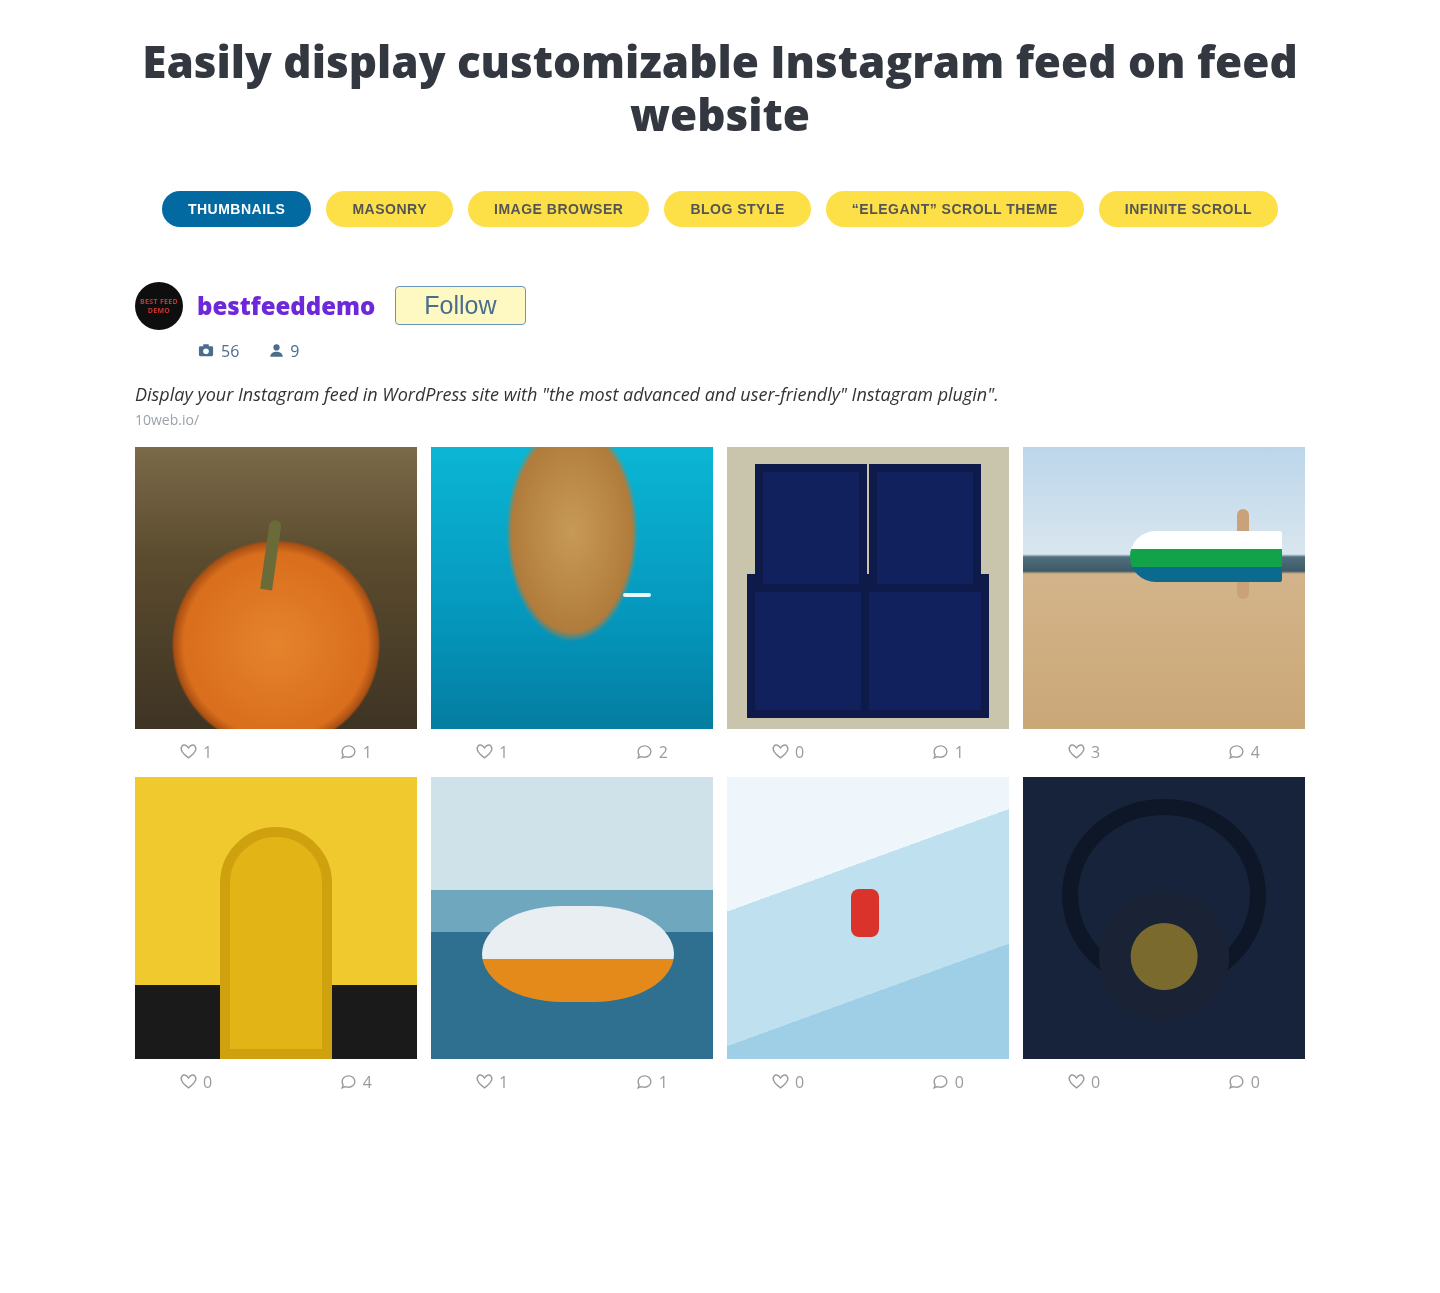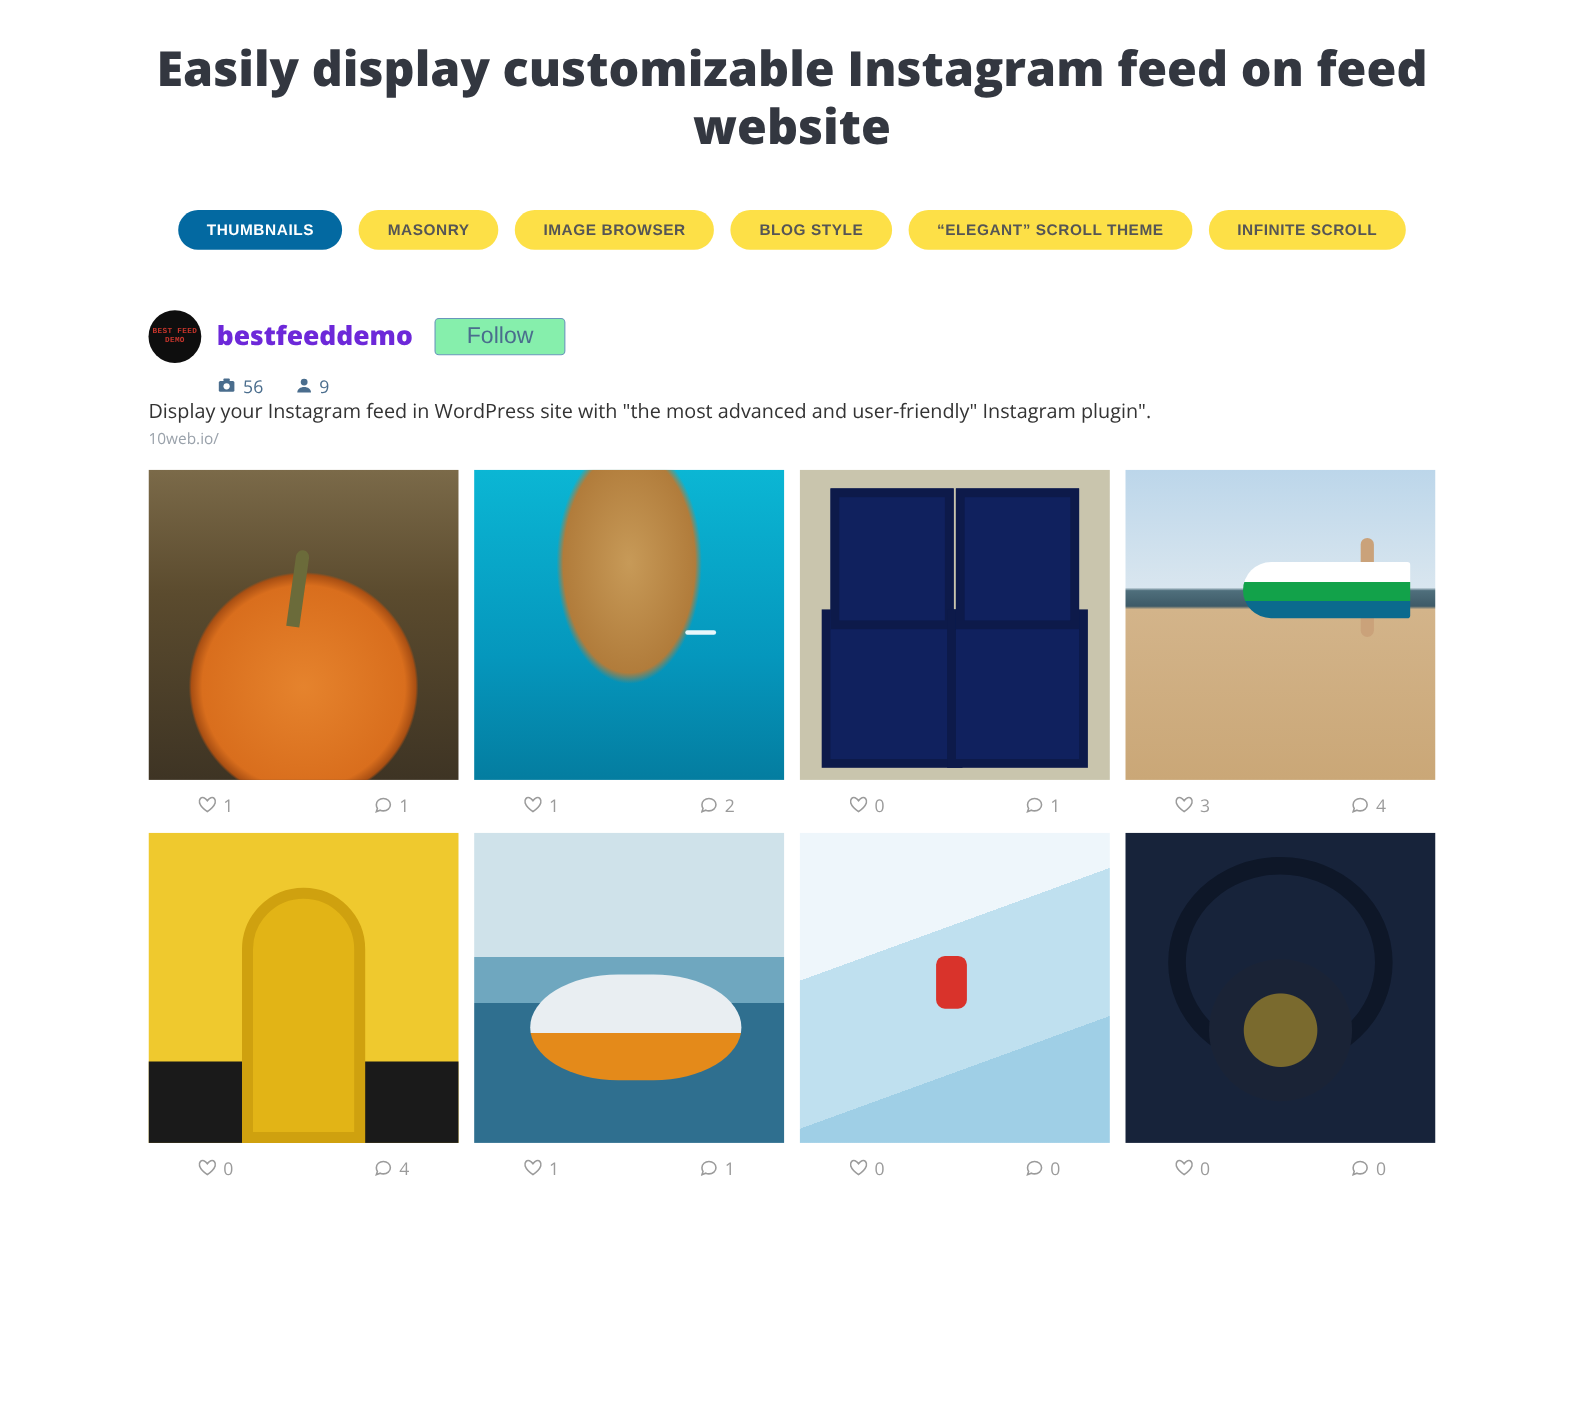--- a/index.html
+++ b/index.html
@@ -63,32 +63,31 @@
     border-radius: 50%;
     background: #0e0e0e;
     display: flex;
     align-items: center;
     justify-content: center;
     color: #c6352c;
     font-size: 7px;
     font-weight: 700;
     letter-spacing: .3px;
     text-align: center;
-    font-family: Liberation Mono, monospace;
   }
   .username {
     font-size: 24px;
     font-weight: 800;
     color: #6d28d9;
   }
   .follow-btn {
     border: 1px solid #6996bb;
-    background: #86efac;
+    background: #fef9c3;
     color: #4a6d8d;
-    font-size: 21px;
+    font-size: 25px;
     padding: 4px 28px;
     border-radius: 4px;
     cursor: pointer;
     margin-left: 6px;
   }
   .stats {
     display: flex;
     align-items: center;
     gap: 30px;
     margin-top: 10px;
@@ -98,21 +97,22 @@
     font-weight: 400;
   }
   .stats .stat {
     display: flex;
     align-items: center;
     gap: 6px;
   }
   .bio {
     font-size: 18px;
     color: #333;
-    margin-top: 0;
+    margin-top: 20px;
+    font-style: italic;
   }
   .bio-link {
     font-size: 14px;
     color: #9aa2ab;
     margin-top: 4px;
   }
   
   .grid {
     display: grid;
     grid-template-columns: repeat(4, 1fr);

